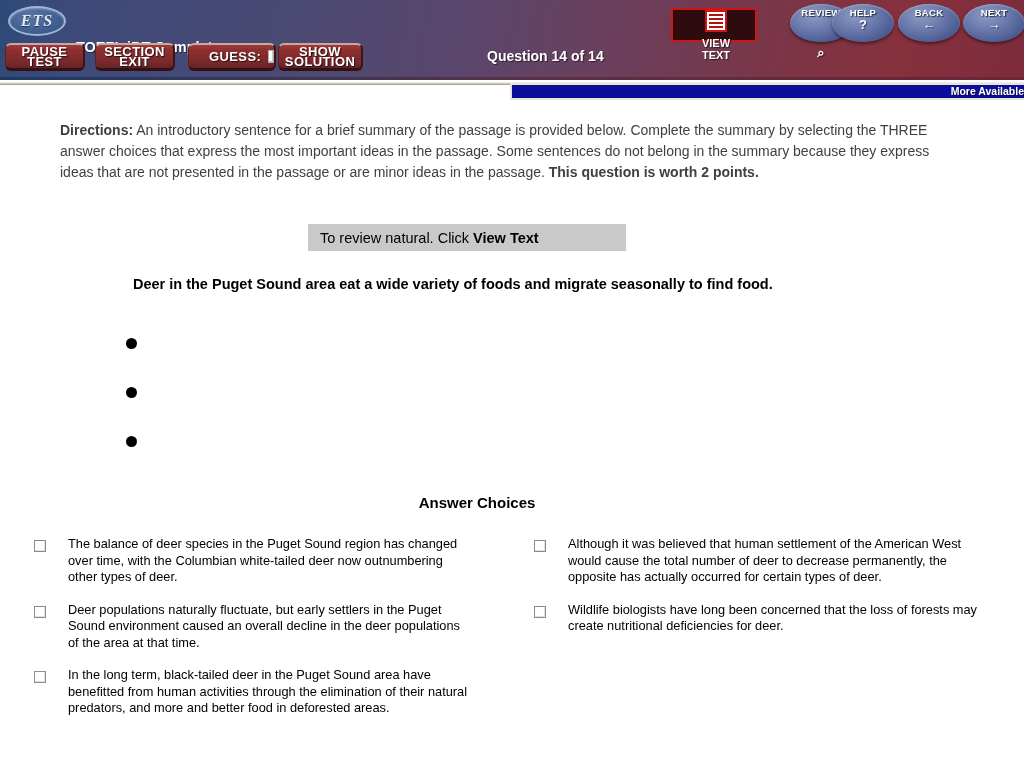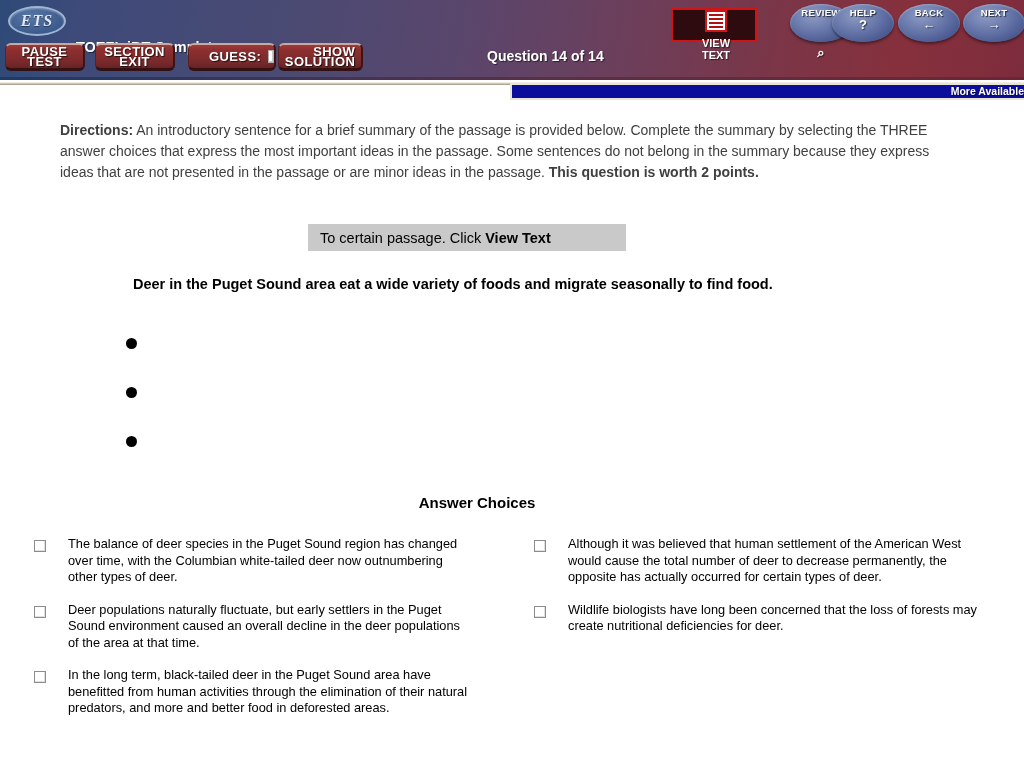--- a/index.html
+++ b/index.html
@@ -65,21 +65,21 @@
     border-radius: 6px;
     display: flex; align-items: center; justify-content: center;
     color: #ffffff; font-size: 13px; font-weight: bold;
     letter-spacing: .4px; line-height: 10px; text-align: center;
     text-shadow: 1px 1px 1px rgba(0,0,0,.7);
     cursor: pointer;
   }
   #btn-pause   { left: 5px;   width: 80px; }
   #btn-section { left: 95px;  width: 80px; }
   #btn-guess   { left: 188px; width: 88px; flex-direction: row; gap: 7px; padding-left: 20px; }
-  #btn-show    { left: 278px; width: 85px; text-align: right; }
+  #btn-show    { left: 278px; width: 85px; }
   #guess-checkbox {
     width: 13px; height: 13px;
     background: #ffffff;
     border: 1px solid #b0b0b0;
     box-shadow: inset -1px -1px 0 #c8c8c8;
   }
 
   #question-counter {
     position: absolute; left: 487px; top: 48px;
     color: #ffffff; font-size: 14px; font-weight: bold;
@@ -307,21 +307,21 @@
   </div>
 </div>
 
 <div id="content">
 
   <div id="directions">
     <b>Directions:</b><span> An introductory sentence for a brief summary of the passage is provided below. Complete the summary by selecting the THREE answer choices that express the most important ideas in the passage. Some sentences do not belong in the summary because they express ideas that are not presented in the passage or are minor ideas in the passage. </span><b>This question is worth 2 points.</b>
   </div>
 
   <div id="review-box">
-    <span>To certain passage. Click</span>
+    <span>To review natural. Click</span>
     <span class="bold">View Text</span>
   </div>
 
   <div id="summary-sentence">Deer in the Puget Sound area eat a wide variety of foods and migrate seasonally to find food.</div>
 
   <div id="bullets">
     <div class="bullet-row">
         <div class="bullet-dot"></div>
       </div>
     <div class="bullet-row">

